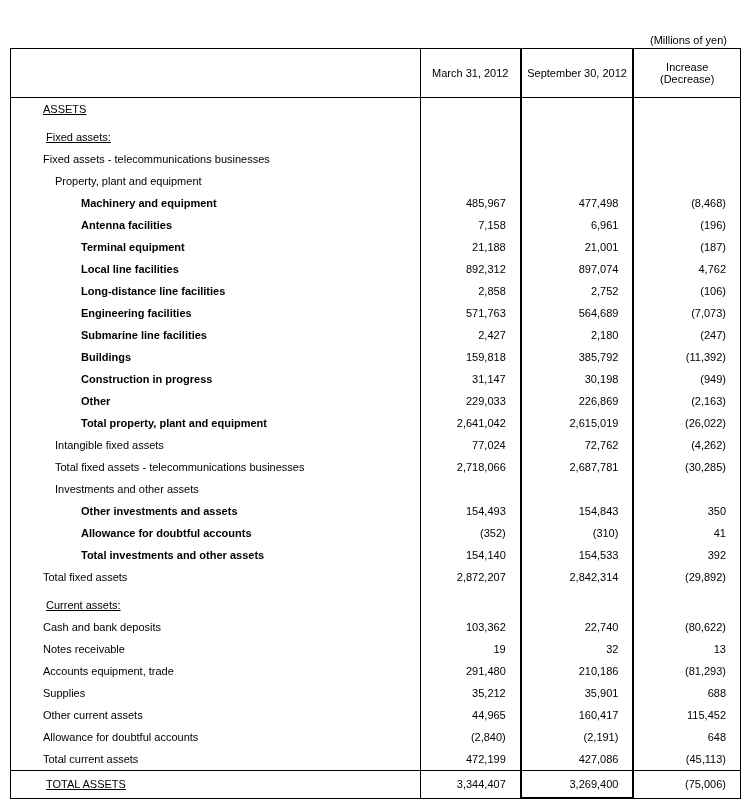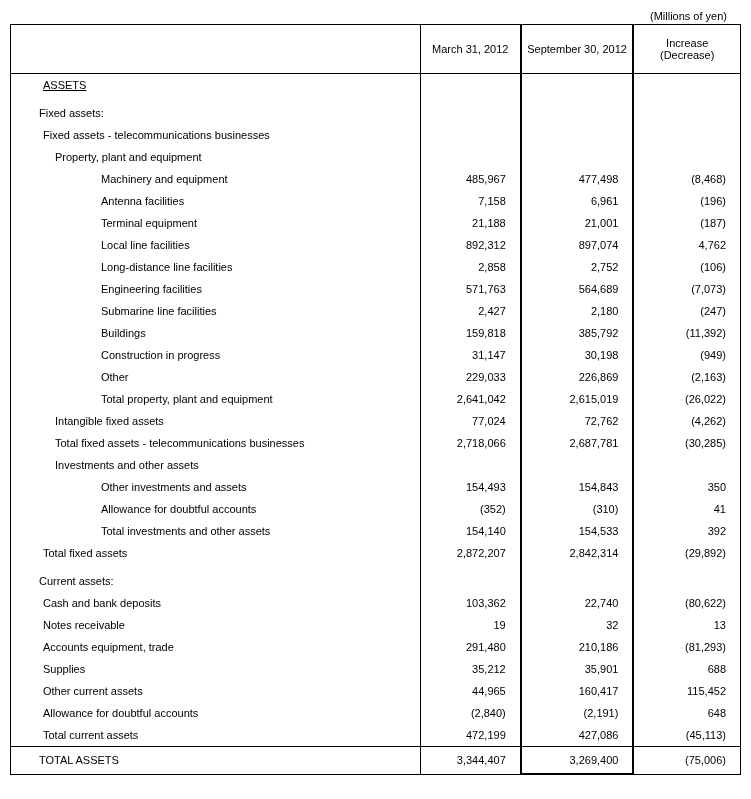--- a/index.html
+++ b/index.html
@@ -8,20 +8,21 @@
     color: #000;
     margin: 0;
     padding: 10px;
     background: #fff;
   }
   .unit-label {
     text-align: right;
     padding-right: 14px;
     margin-bottom: 2px;
     font-size: 11px;
+    margin-top: 24px;
   }
   table {
     border-collapse: collapse;
     width: 731px;
   }
   th, td {
     font-weight: normal;
     padding: 0;
   }
   .header-row th {
@@ -52,24 +53,24 @@
     white-space: nowrap;
   }
   .val {
     text-align: right;
     padding-right: 14px;
   }
   .val1 { border-left: 1px solid #000; }
   .val2 { border-left: 2px solid #000; border-right: 2px solid #000; }
   .val3 { border-right: 1px solid #000; }
   .indent0 { padding-left: 24px; }
-  .indent1 { padding-left: 28px; }
+  .indent1 { padding-left: 35px; text-decoration: underline; }
   .indent2 { padding-left: 32px; }
   .indent3 { padding-left: 44px; }
-  .indent4 { padding-left: 90px; }
+  .indent4 { padding-left: 70px; font-weight: bold; }
   .total-row td {
     border-top: 1px solid #000;
     border-bottom: 1px solid #000;
     height: 26px;
     line-height: 26px;
   }
   .col2-topborder { border-top: 2px solid #000; }
   .col2-botborder { border-bottom: 2px solid #000 !important; }
   .spacer td { height: 6px; line-height:6px; }
 </style>

